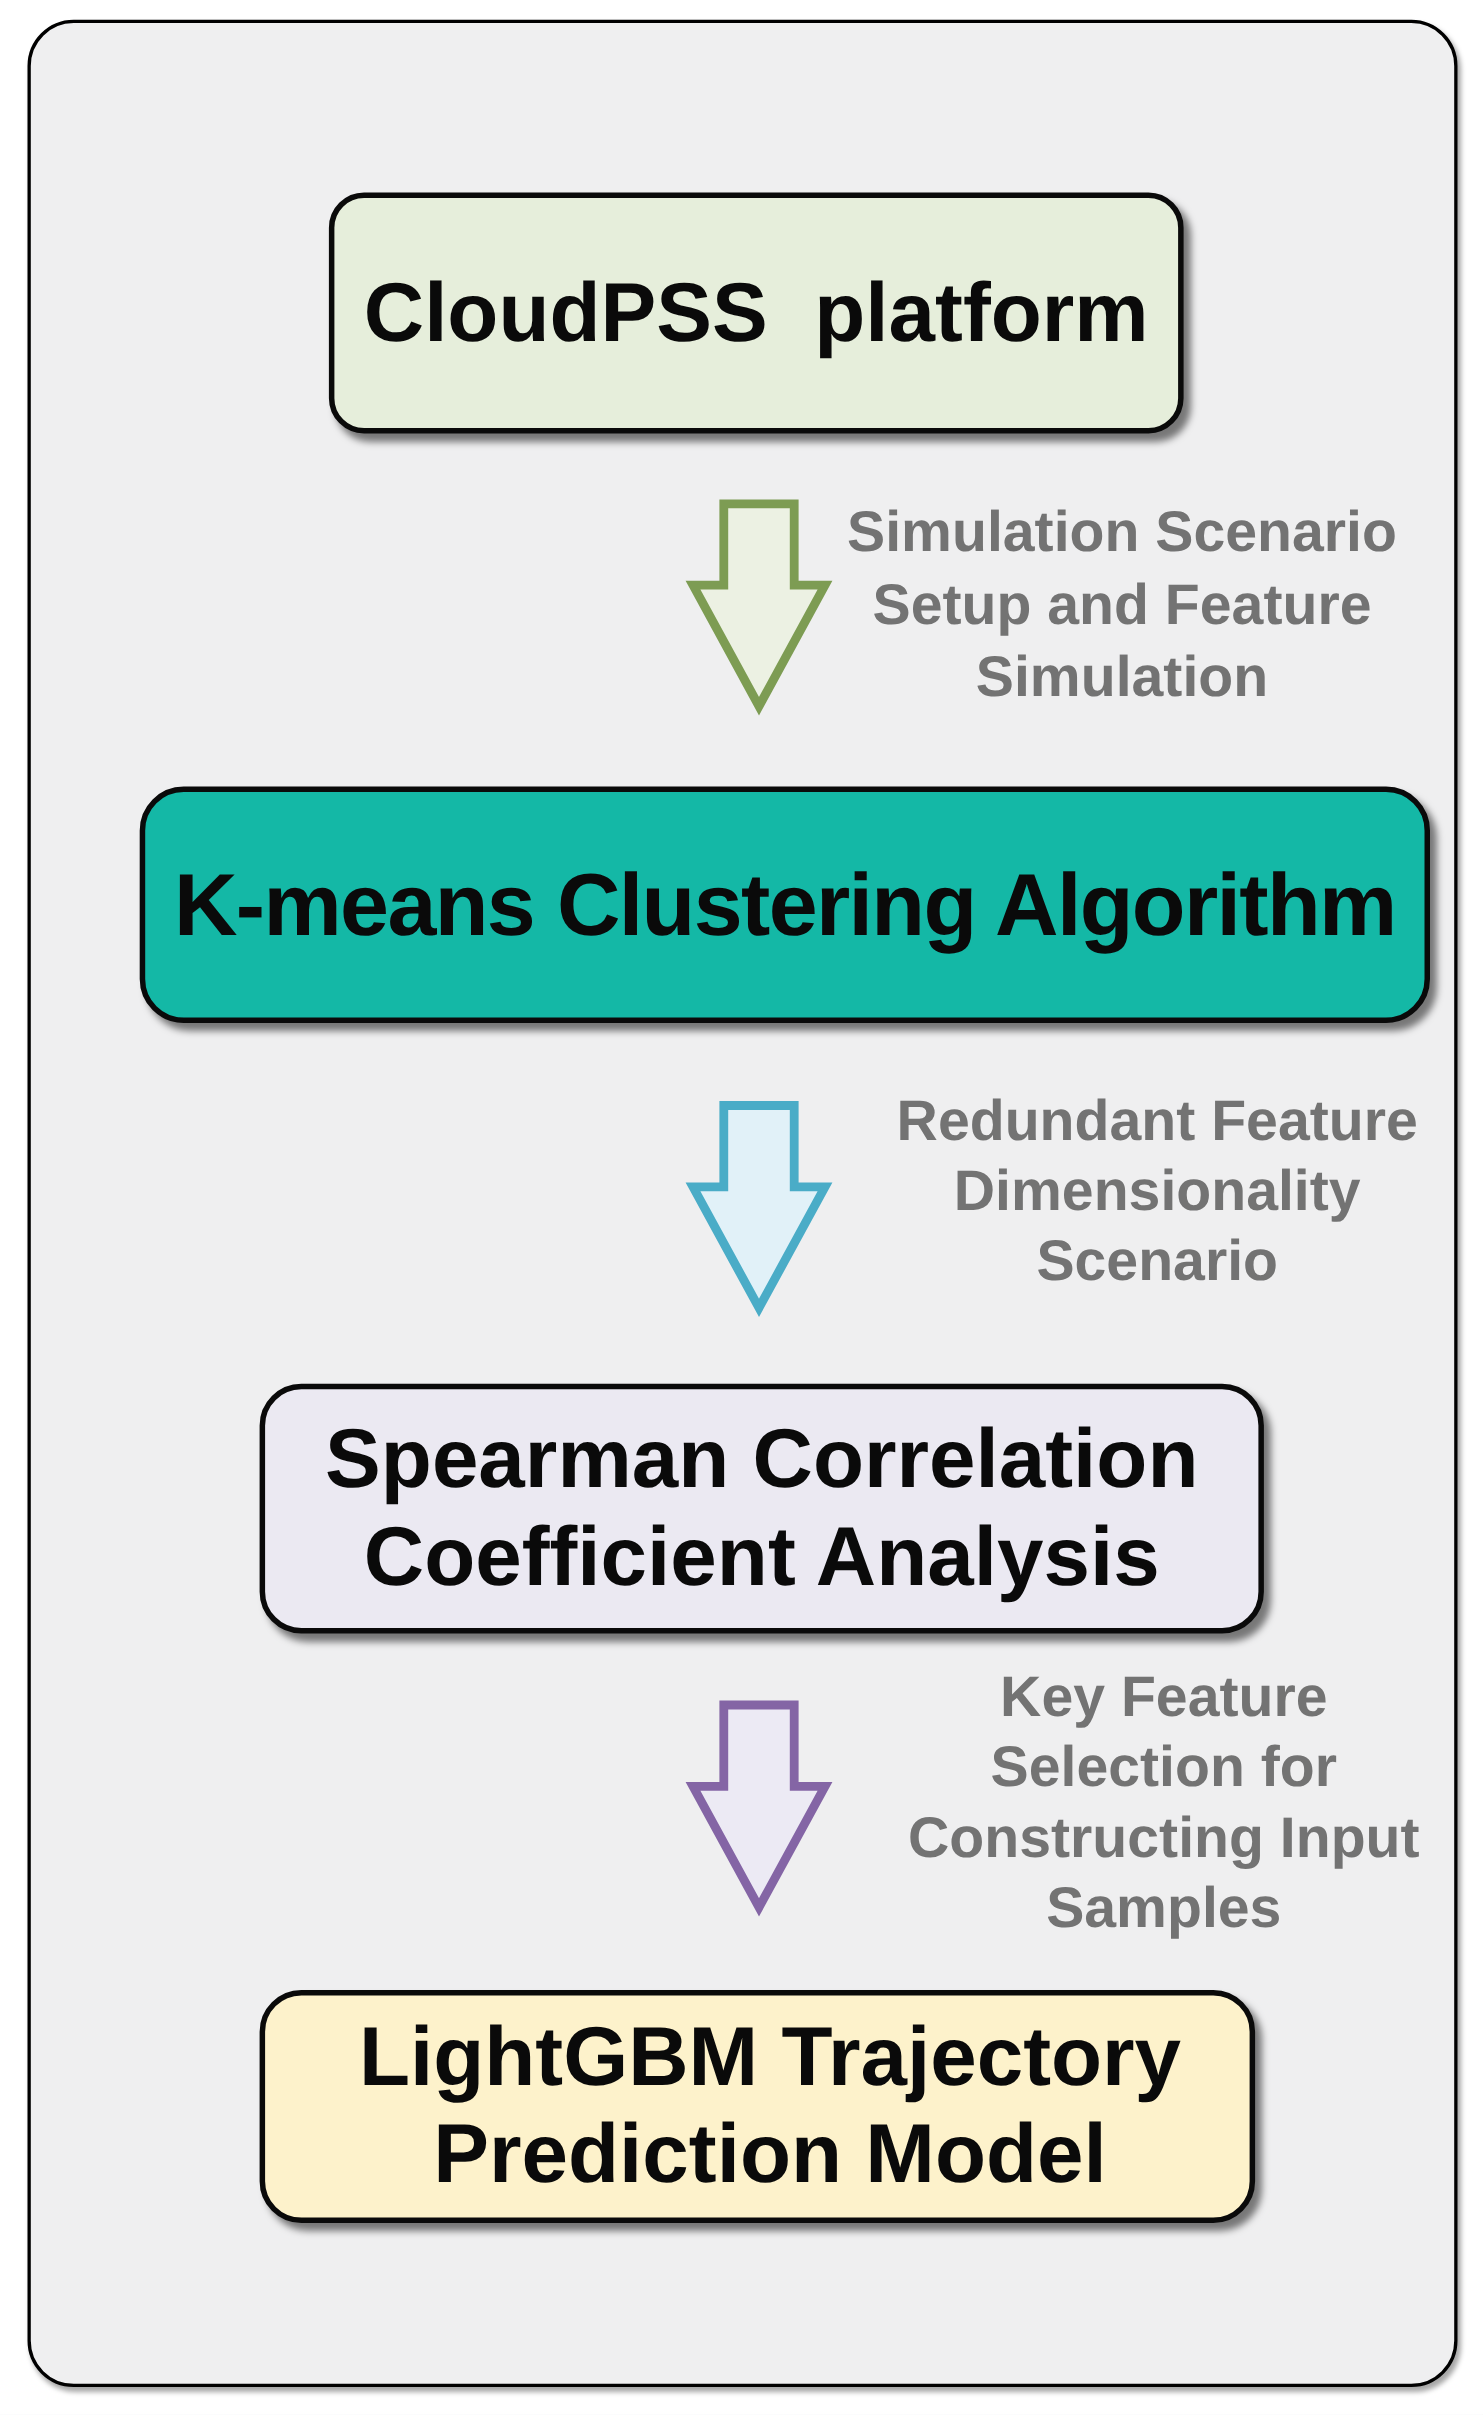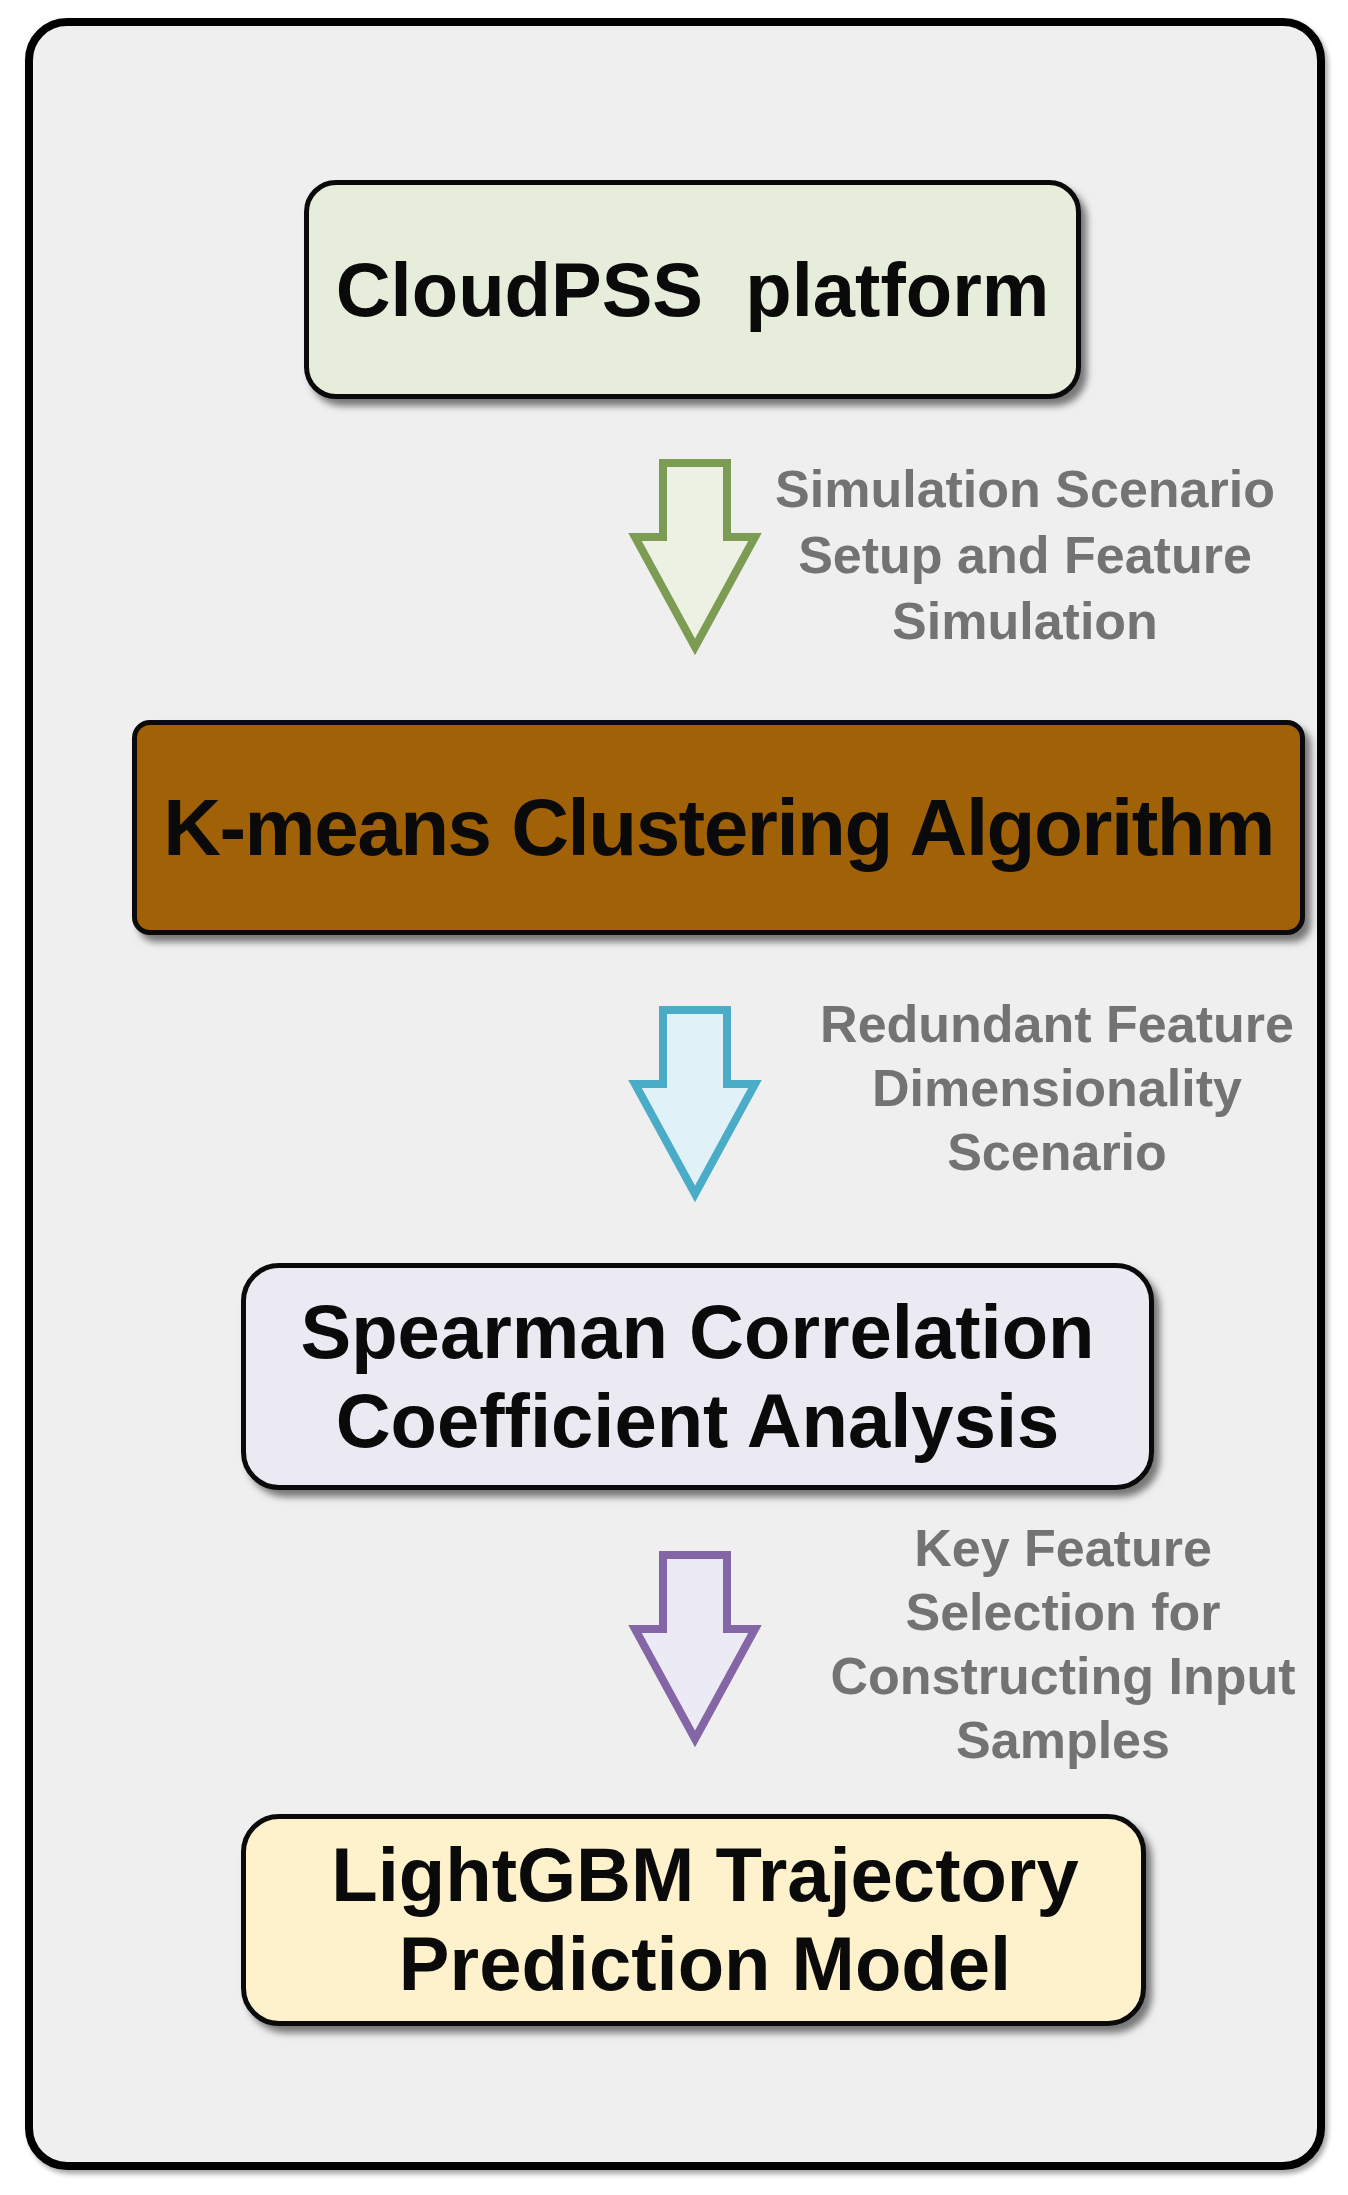--- a/index.html
+++ b/index.html
@@ -9,21 +9,21 @@
     height: 2195px;
     background: #ffffff;
     font-family: "Liberation Sans", sans-serif;
     overflow: hidden;
   }
   .frame {
     position: absolute;
     left: 25px; top: 18px;
     width: 1300px; height: 2152px;
     box-sizing: border-box;
-    border: 8px solid #a16207;
+    border: 3px solid #a16207;
     border-radius: 42px;
     background: #efeff0;
     box-shadow: 3px 4px 5px rgba(0,0,0,0.35);
   }
   .node {
     position: absolute;
     box-sizing: border-box;
     border: 5px solid #0a0a0a;
     display: flex;
     flex-direction: column;
@@ -83,21 +83,21 @@
 
     <svg class="arrow arrow-1" viewBox="0 0 128 192" xmlns="http://www.w3.org/2000/svg">
       <polygon points="32,4 96,4 96,78 124,78 64,188 4,78 32,78" stroke-width="8" stroke-linejoin="miter" fill="#ecf1e3" stroke="#7d9c53"></polygon>
     </svg>
     <div class="caption caption-1">
       <div>Simulation Scenario</div>
       <div>Setup and Feature</div>
       <div>Simulation</div>
     </div>
 
-    <div class="node node-kmeans" style="background-color: #a16207; border-radius: 18px;">
+    <div class="node node-kmeans" style="background-color: #14b8a6;">
       <span class="node-label">K-means Clustering Algorithm</span>
     </div>
 
     <svg class="arrow arrow-2" viewBox="0 0 128 192" xmlns="http://www.w3.org/2000/svg">
       <polygon points="32,4 96,4 96,78 124,78 64,188 4,78 32,78" stroke-width="8" stroke-linejoin="miter" fill="#e1f1f8" stroke="#4aacc7"></polygon>
     </svg>
     <div class="caption caption-2">
       <div>Redundant Feature</div>
       <div>Dimensionality</div>
       <div>Scenario</div>

